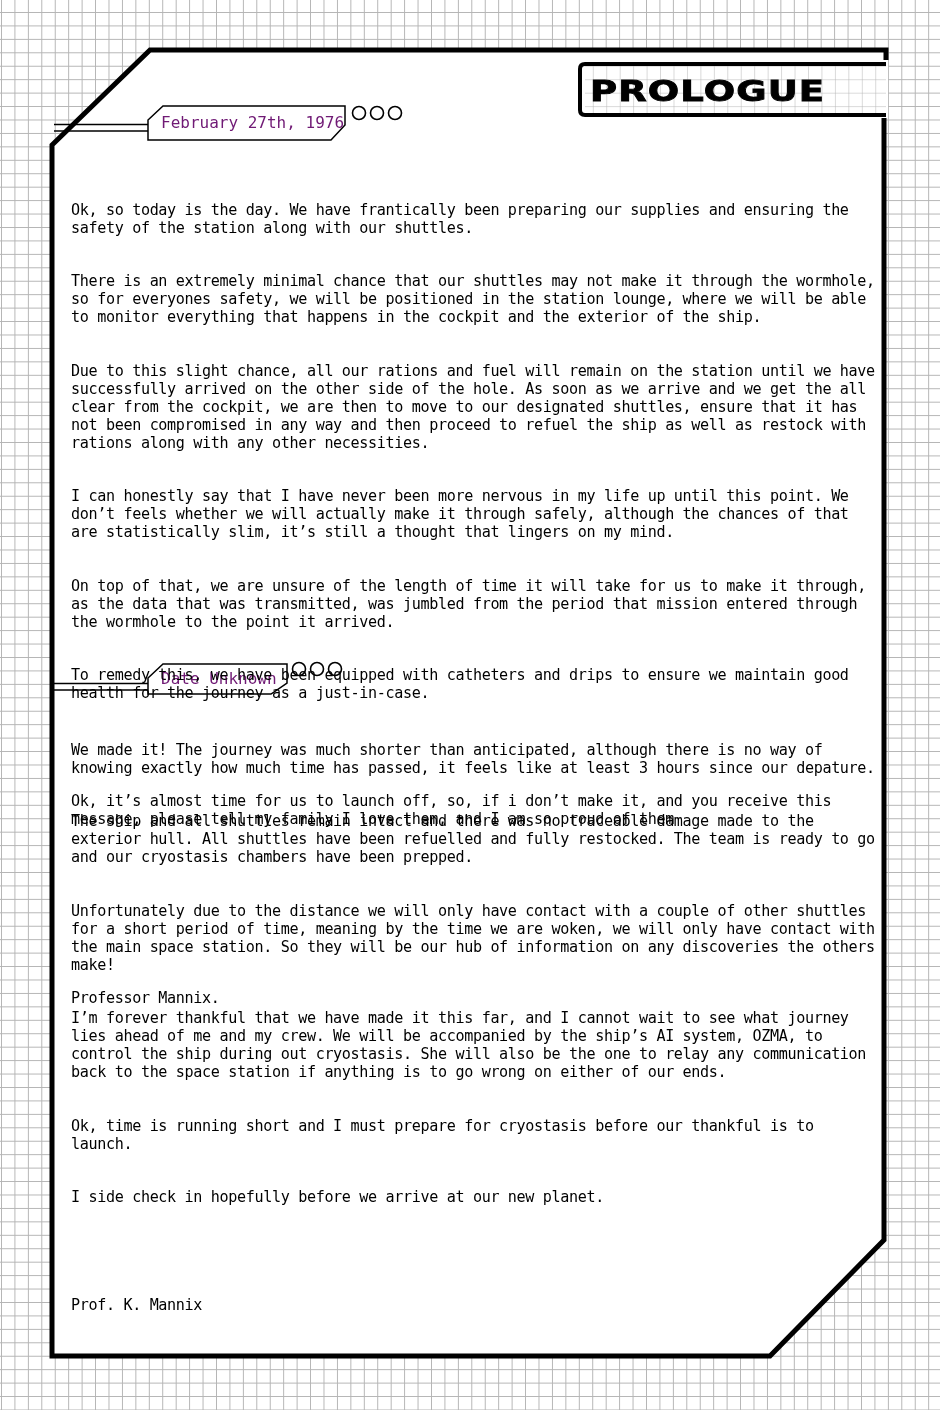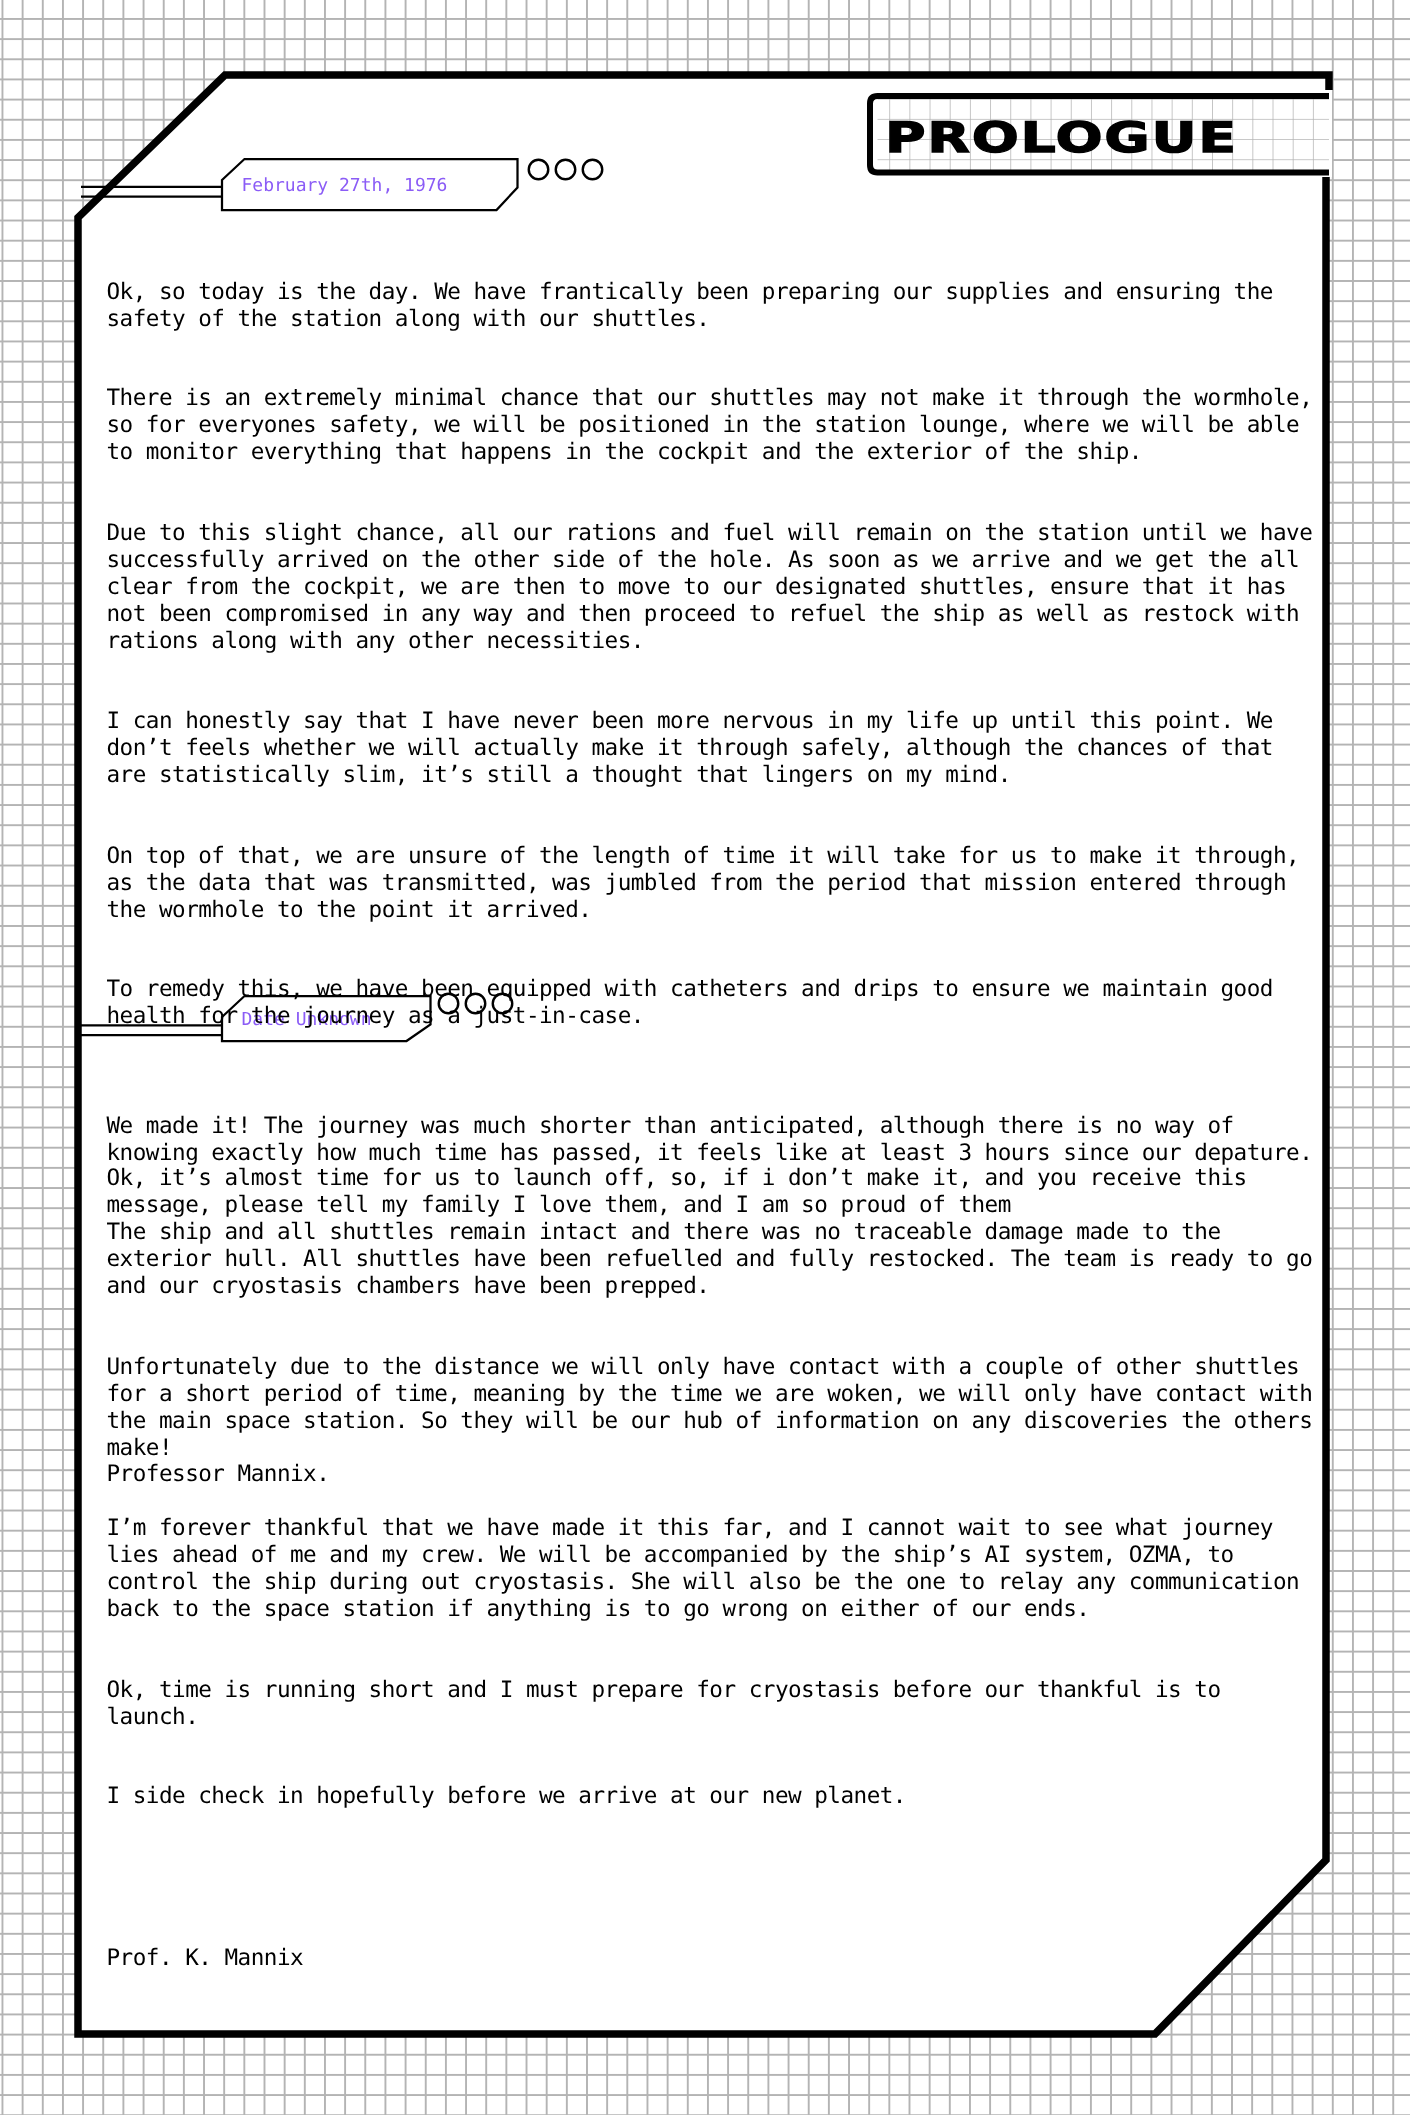--- a/index.html
+++ b/index.html
@@ -14,22 +14,22 @@
   }
   #frame-svg { position:absolute; left:0; top:0; width:940px; height:1410px; }
   .prologue-title {
     position:absolute; left:590px; top:73px; width:285px; height:38px;
     font-family:"DejaVu Sans", sans-serif; font-weight:bold; font-size:33px;
     letter-spacing:1px; color:#000; line-height:38px;
     transform:scaleX(1.12) scaleY(0.85); transform-origin:left center;
     -webkit-text-stroke:1px #000;
   }
   .date-label {
-    position:absolute; font-family:"DejaVu Sans Mono", monospace; font-size:12px;
-    color:#8b5cf6; line-height:18px; white-space:nowrap;
+    position:absolute; font-family:"DejaVu Sans Mono", monospace; font-size:16px;
+    color:#701a75; line-height:18px; white-space:nowrap;
   }
   .entry {
     position:absolute; left:71px; width:805px;
     font-family:"DejaVu Sans Mono", monospace; font-size:15.1px; line-height:17.9px;
     color:#000; white-space:pre-wrap; letter-spacing:-0.35px;
   }
   .entry p { margin:0; }
   .gap { height:17.9px; }
 </style>
 </head>
@@ -70,21 +70,21 @@
       <circle cx="335" cy="669" r="6.5"></circle>
     </g>
   </g>
 </svg>
 
 <div class="prologue-title">PROLOGUE</div>
 
 <div class="date-label" style="left:161px; top:114px;">February 27th, 1976</div>
 <div class="date-label" style="left:161px; top:670px;">Date Unknown</div>
 
-<div class="entry" style="top:150px;">
+<div class="entry" style="top:166px;">
   <p>Ok, so today is the day. We have frantically been preparing our supplies and ensuring the safety of the station along with our shuttles.</p>
   <p>There is an extremely minimal chance that our shuttles may not make it through the wormhole, so for everyones safety, we will be positioned in the station lounge, where we will be able to monitor everything that happens in the cockpit and the exterior of the ship.</p>
   <p>Due to this slight chance, all our rations and fuel will remain on the station until we have successfully arrived on the other side of the hole. As soon as we arrive and we get the all clear from the cockpit, we are then to move to our designated shuttles, ensure that it has not been compromised in any way and then proceed to refuel the ship as well as restock with rations along with any other necessities.</p>
   <p>I can honestly say that I have never been more nervous in my life up until this point. We don’t feels whether we will actually make it through safely, although the chances of that are statistically slim, it’s still a thought that lingers on my mind.</p>
   <p>On top of that, we are unsure of the length of time it will take for us to make it through, as the data that was transmitted, was jumbled from the period that mission entered through the wormhole to the point it arrived.</p>
   <p>To remedy this, we have been equipped with catheters and drips to ensure we maintain good health for the journey as a just-in-case.</p>
   <div class="gap"></div>
   <p>Ok, it’s almost time for us to launch off, so, if i don’t make it, and you receive this message, please tell my family I love them, and I am so proud of them</p>
   <div class="gap"></div><div class="gap"></div>
   <div class="gap"></div>

